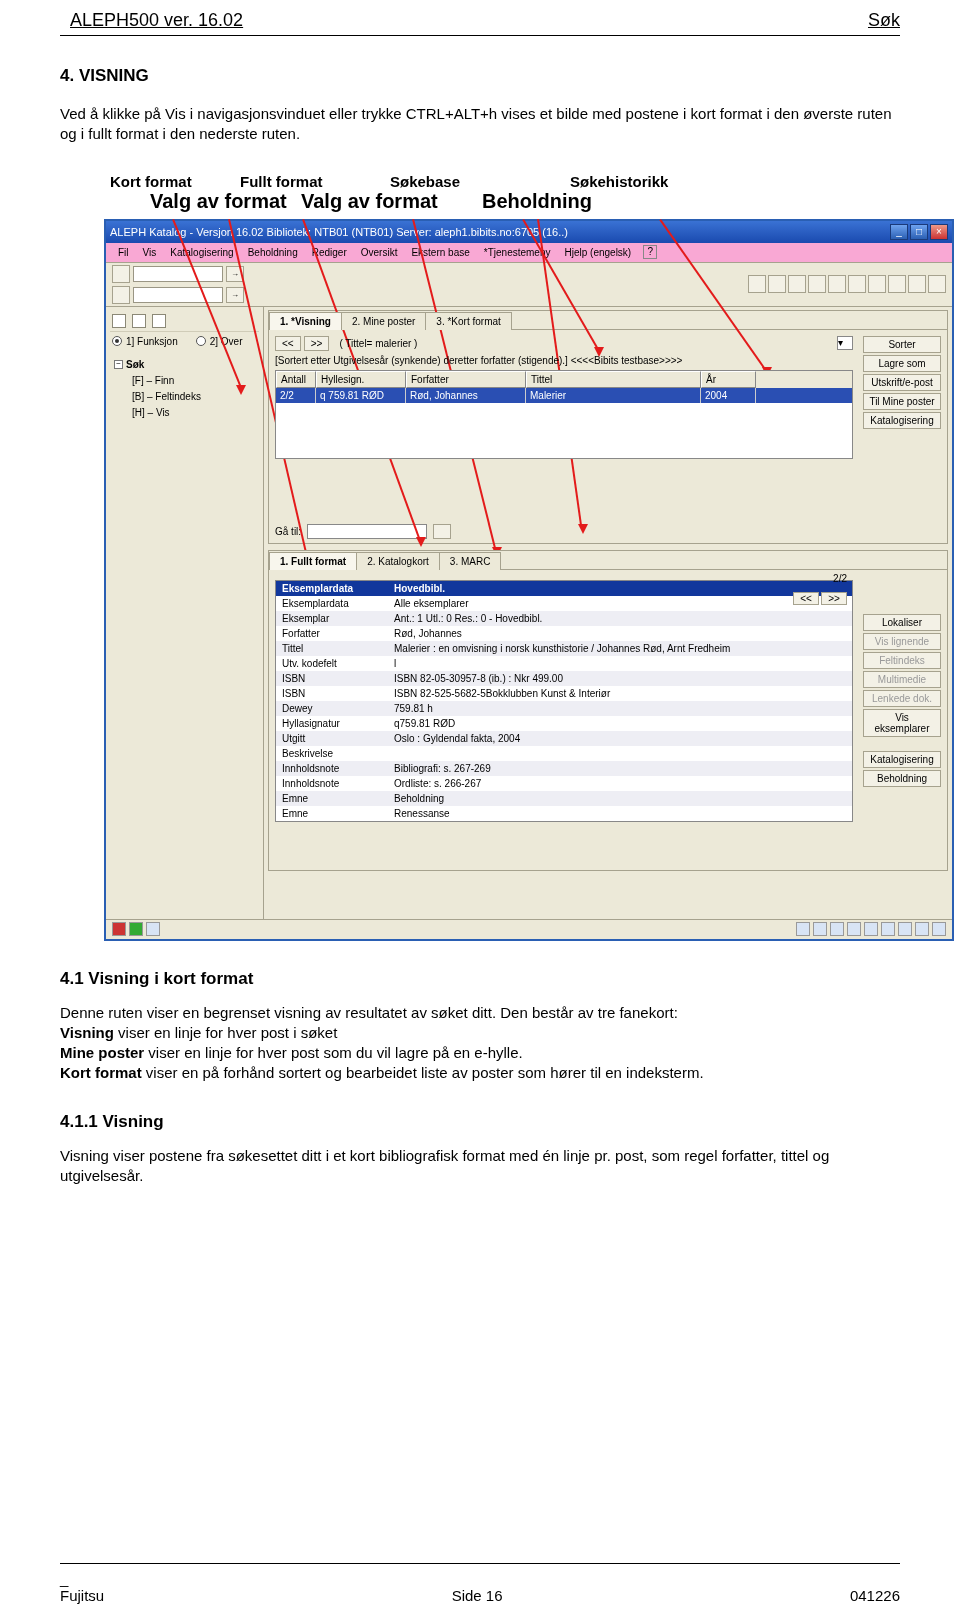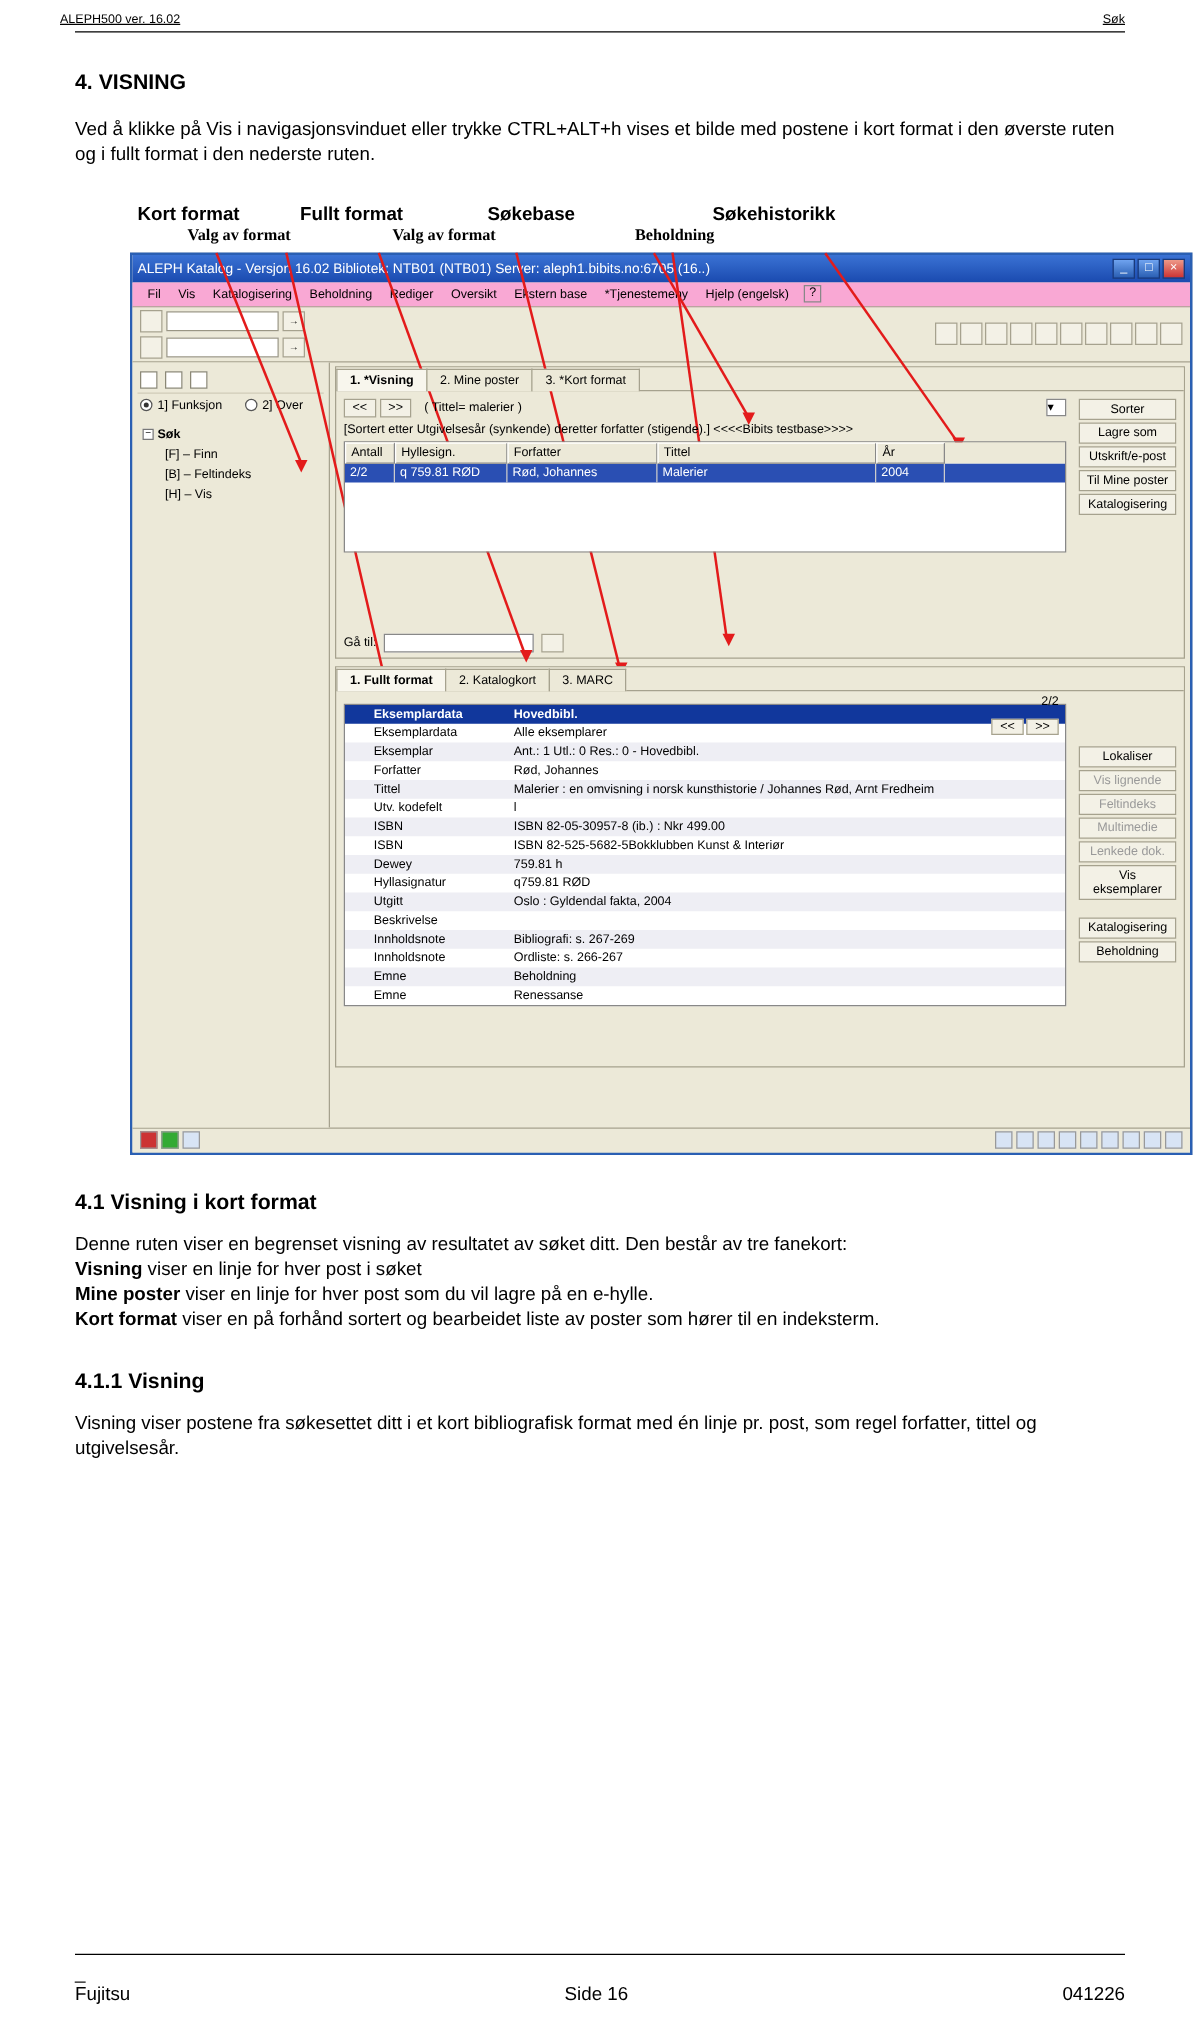--- a/index.html
+++ b/index.html
@@ -8,23 +8,23 @@
     width: 960px;
     height: 1616px;
     background: #fff;
     color: #000;
     position: relative;
     font-size: 15px;
   }
   .page-header {
     display: flex;
     justify-content: space-between;
-    padding: 10px 60px 4px 48px;
+    padding: 10px 60px 4px 70px;
     text-decoration: underline;
-    font-size: 10px;
+    font-size: 18px;
   }
   .content {
     padding: 30px 60px 0 60px;
   }
   h2.section-title {
     font-size: 17px;
     font-weight: bold;
     margin-bottom: 18px;
   }
   p { line-height: 1.35; margin-bottom: 18px; }
@@ -32,25 +32,24 @@
     display: flex;
     gap: 10px;
     font-weight: bold;
     font-size: 15px;
     padding-left: 50px;
     margin-top: 28px;
   }
   .labels-row span { display:inline-block; }
   .labels-row2 {
     display: flex;
-    gap: 14px;
+    gap: 1px;
     font-weight: bold;
-    font-size: 13px;
+    font-size: 20px;
     padding-left: 90px;
-    font-family: Liberation Serif, serif;
   }
 
   
   .screenshot-wrap {
     position: relative;
     margin: 6px 0 20px 44px;
     width: 850px;
   }
 
   .app {
@@ -185,21 +184,21 @@
   .gato-row input{ height:15px; border:1px solid #888; width:120px; background:#fff;}
   .gato-row .go{ width:18px;height:15px;border:1px solid #a6a28e;background:#f3f1e6;}
 
   .detail-grid {
     background:#fff;
     border:1px solid #888;
     font-size:10px;
   }
   .detail-row { display:flex; }
   .detail-row.header { background:#11379c; color:#fff; font-weight:bold;}
-  .detail-row .dc1 { width:112px; padding:2px 6px;margin-left:17px; }
+  .detail-row .dc1 { width:112px; padding:2px 6px; }
   .detail-row .dc2 { flex:1; padding:2px 6px; }
   .detail-row:nth-child(even):not(.header){ background:#eeeef4;}
   .detail-body{max-height:260px;overflow:hidden;}
 
   .pagecount { position:absolute; right:100px; top:3px; font-size:10px;}
   .navpair { position:absolute; right:100px; top:22px; display:flex; gap:2px;}
   .navpair .pbtn{ width:26px;border:1px solid #a6a28e;background:#f3f1e6;text-align:center;font-size:10px;}
 
   .statusbar {
     border-top:1px solid #a6a28e;

